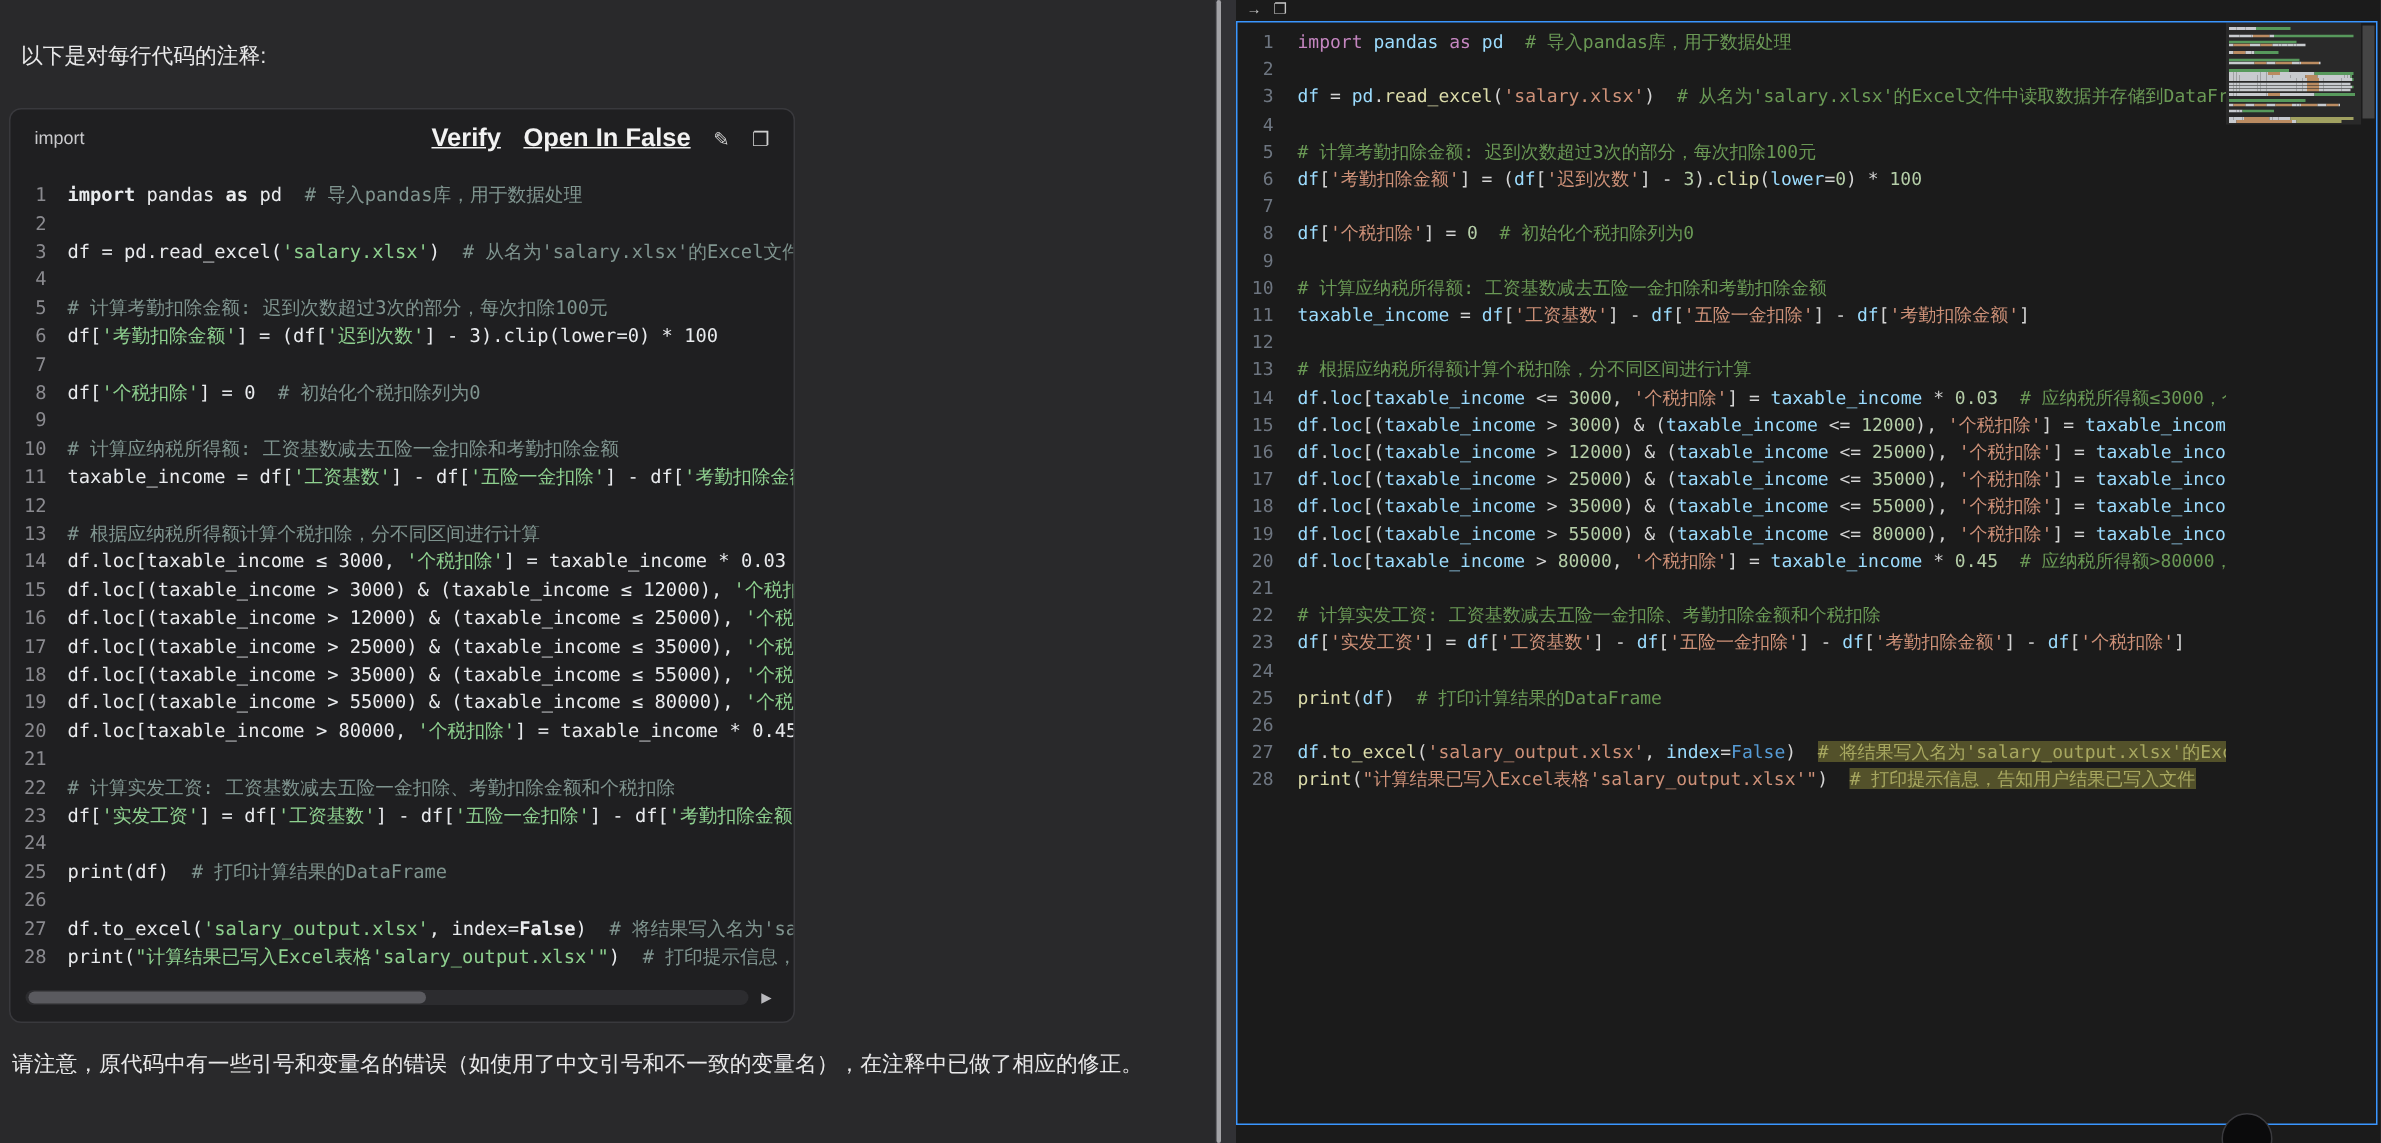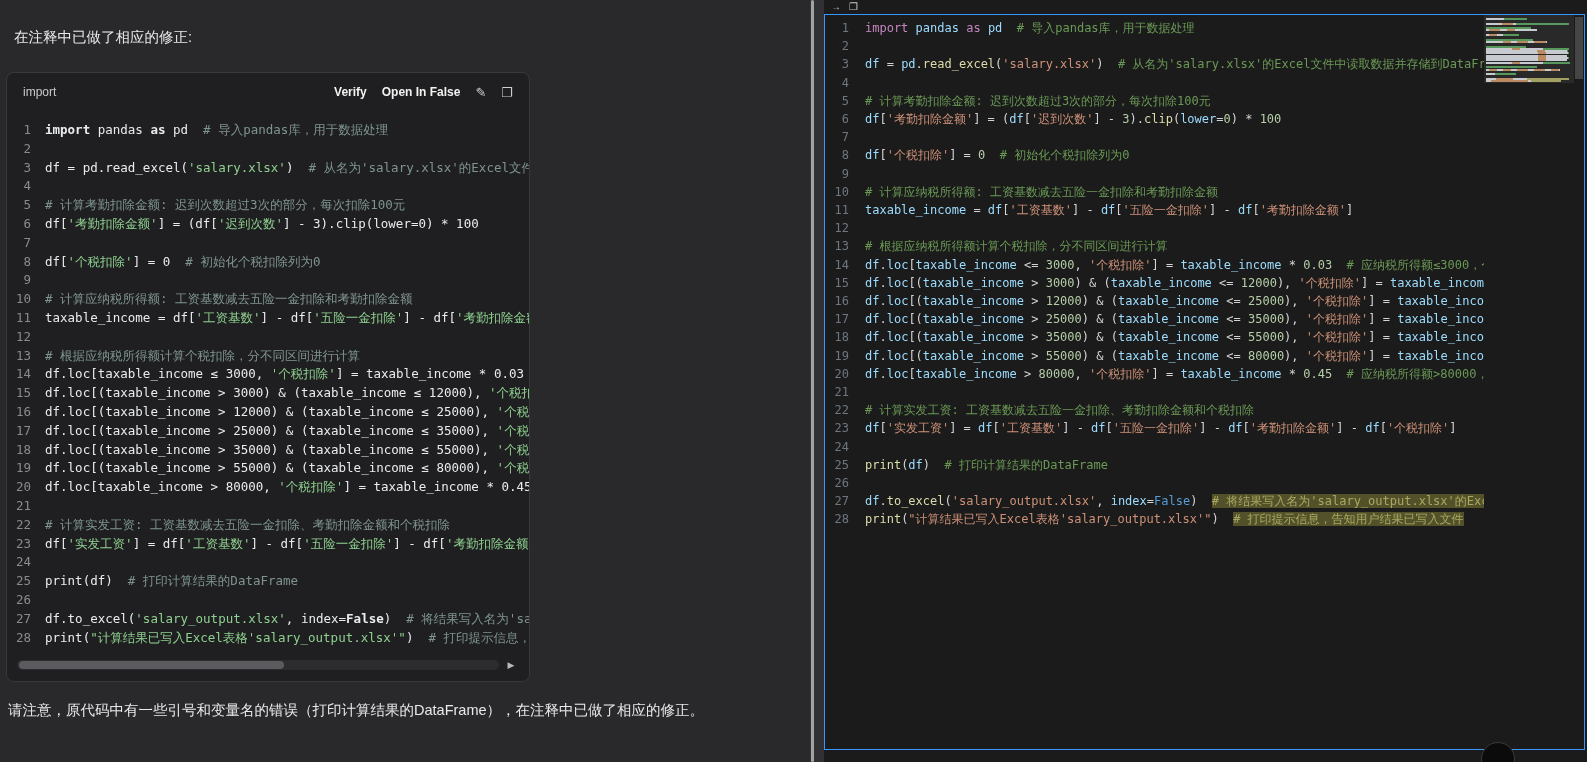--- a/index.html
+++ b/index.html
@@ -15,21 +15,21 @@
   .intro-text { position:absolute; left:14px; top:28px; color:#e9e9ea; font-size:14.5px; }
 
   .code-card {
     position:absolute; left:6px; top:72px; width:524px;
     background:#1f1f21; border:1px solid #39393d; border-radius:8px;
     overflow:hidden;
   }
   .card-header { height:38px; display:flex; align-items:center; padding:0 16px; }
   .lang-label { color:#c9c9cc; font-size:12px; }
   .header-right { margin-left:auto; display:flex; align-items:center; gap:15px; }
-  .header-btn { color:#f2f2f2; font-size:12px; font-weight:700; cursor:pointer; white-space:nowrap; }
+  .header-btn { color:#f2f2f2; font-size:17px; font-weight:700; cursor:pointer; white-space:nowrap;text-decoration:underline; }
   .header-icon { color:#cfcfcf; font-size:13px; cursor:pointer; }
 
   .card-code {
     padding:10px 0 2px 0; overflow:hidden; white-space:pre;
     font-family:"DejaVu Sans Mono", monospace; font-size:12.5px; line-height:18.8px;
     color:#e9ebee; font-weight:500;
   }
   .code-line { display:flex; white-space:pre; }
   .ln { flex:none; width:38px; text-align:right; padding-right:14px; color:#8a8a8f; font-weight:400; }
   .code-text { white-space:pre; }
@@ -84,21 +84,21 @@
   .editor-vscroll { width:10px; flex:none; position:relative; }
   .vscroll-thumb { position:absolute; top:2px; left:1px; width:8px; height:62px; background:rgba(121,121,121,0.45); }
 
   .floating-action { position:absolute; right:72px; bottom:-14px; width:34px; height:34px;
     border-radius:50%; background:#0b0b0c; border:1px solid #3a3a3e; cursor:pointer; }
 </style>
 </head>
 <body>
 
 <div class="chat-panel">
-  <div class="intro-text">在注释中已做了相应的修正:</div>
+  <div class="intro-text">以下是对每行代码的注释:</div>
 
   <div class="code-card">
     <div class="card-header">
       <span class="lang-label">import</span>
       <div class="header-right">
         <span class="header-btn">Verify</span>
         <span class="header-btn">Open In False</span>
         <span class="header-icon">✎</span>
         <span class="header-icon">❐</span>
       </div>
@@ -107,21 +107,21 @@
     <div class="card-code" id="left-code"><div class="code-line"><span class="ln">1</span><span class="code-text"><span class="L-k">import</span><span class="L-p"> </span><span class="L-n">pandas</span><span class="L-p"> </span><span class="L-k">as</span><span class="L-p"> </span><span class="L-n">pd</span><span class="L-p">  </span><span class="L-c"># 导入pandas库，用于数据处理</span></span></div><div class="code-line"><span class="ln">2</span><span class="code-text"></span></div><div class="code-line"><span class="ln">3</span><span class="code-text"><span class="L-n">df</span><span class="L-p"> = </span><span class="L-n">pd</span><span class="L-p">.</span><span class="L-f">read_excel</span><span class="L-p">(</span><span class="L-s">'salary.xlsx'</span><span class="L-p">)  </span><span class="L-c"># 从名为'salary.xlsx'的Excel文件中读取数据并存储到DataFrame df中</span></span></div><div class="code-line"><span class="ln">4</span><span class="code-text"></span></div><div class="code-line"><span class="ln">5</span><span class="code-text"><span class="L-c"># 计算考勤扣除金额: 迟到次数超过3次的部分，每次扣除100元</span></span></div><div class="code-line"><span class="ln">6</span><span class="code-text"><span class="L-n">df</span><span class="L-p">[</span><span class="L-s">'考勤扣除金额'</span><span class="L-p">] = (</span><span class="L-n">df</span><span class="L-p">[</span><span class="L-s">'迟到次数'</span><span class="L-p">] - </span><span class="L-d">3</span><span class="L-p">).</span><span class="L-f">clip</span><span class="L-p">(</span><span class="L-n">lower</span><span class="L-p">=</span><span class="L-d">0</span><span class="L-p">) * </span><span class="L-d">100</span></span></div><div class="code-line"><span class="ln">7</span><span class="code-text"></span></div><div class="code-line"><span class="ln">8</span><span class="code-text"><span class="L-n">df</span><span class="L-p">[</span><span class="L-s">'个税扣除'</span><span class="L-p">] = </span><span class="L-d">0</span><span class="L-p">  </span><span class="L-c"># 初始化个税扣除列为0</span></span></div><div class="code-line"><span class="ln">9</span><span class="code-text"></span></div><div class="code-line"><span class="ln">10</span><span class="code-text"><span class="L-c"># 计算应纳税所得额: 工资基数减去五险一金扣除和考勤扣除金额</span></span></div><div class="code-line"><span class="ln">11</span><span class="code-text"><span class="L-n">taxable_income</span><span class="L-p"> = </span><span class="L-n">df</span><span class="L-p">[</span><span class="L-s">'工资基数'</span><span class="L-p">] - </span><span class="L-n">df</span><span class="L-p">[</span><span class="L-s">'五险一金扣除'</span><span class="L-p">] - </span><span class="L-n">df</span><span class="L-p">[</span><span class="L-s">'考勤扣除金额'</span></span></div><div class="code-line"><span class="ln">12</span><span class="code-text"></span></div><div class="code-line"><span class="ln">13</span><span class="code-text"><span class="L-c"># 根据应纳税所得额计算个税扣除，分不同区间进行计算</span></span></div><div class="code-line"><span class="ln">14</span><span class="code-text"><span class="L-n">df</span><span class="L-p">.</span><span class="L-n">loc</span><span class="L-p">[</span><span class="L-n">taxable_income</span><span class="L-p"> ≤ </span><span class="L-d">3000</span><span class="L-p">, </span><span class="L-s">'个税扣除'</span><span class="L-p">] = </span><span class="L-n">taxable_income</span><span class="L-p"> * </span><span class="L-d">0.03</span><span class="L-p">  </span></span></div><div class="code-line"><span class="ln">15</span><span class="code-text"><span class="L-n">df</span><span class="L-p">.</span><span class="L-n">loc</span><span class="L-p">[(</span><span class="L-n">taxable_income</span><span class="L-p"> &gt; </span><span class="L-d">3000</span><span class="L-p">) &amp; (</span><span class="L-n">taxable_income</span><span class="L-p"> ≤ </span><span class="L-d">12000</span><span class="L-p">), </span><span class="L-s">'个税扣除'</span></span></div><div class="code-line"><span class="ln">16</span><span class="code-text"><span class="L-n">df</span><span class="L-p">.</span><span class="L-n">loc</span><span class="L-p">[(</span><span class="L-n">taxable_income</span><span class="L-p"> &gt; </span><span class="L-d">12000</span><span class="L-p">) &amp; (</span><span class="L-n">taxable_income</span><span class="L-p"> ≤ </span><span class="L-d">25000</span><span class="L-p">), </span><span class="L-s">'个税扣除'</span></span></div><div class="code-line"><span class="ln">17</span><span class="code-text"><span class="L-n">df</span><span class="L-p">.</span><span class="L-n">loc</span><span class="L-p">[(</span><span class="L-n">taxable_income</span><span class="L-p"> &gt; </span><span class="L-d">25000</span><span class="L-p">) &amp; (</span><span class="L-n">taxable_income</span><span class="L-p"> ≤ </span><span class="L-d">35000</span><span class="L-p">), </span><span class="L-s">'个税扣除'</span></span></div><div class="code-line"><span class="ln">18</span><span class="code-text"><span class="L-n">df</span><span class="L-p">.</span><span class="L-n">loc</span><span class="L-p">[(</span><span class="L-n">taxable_income</span><span class="L-p"> &gt; </span><span class="L-d">35000</span><span class="L-p">) &amp; (</span><span class="L-n">taxable_income</span><span class="L-p"> ≤ </span><span class="L-d">55000</span><span class="L-p">), </span><span class="L-s">'个税扣除'</span></span></div><div class="code-line"><span class="ln">19</span><span class="code-text"><span class="L-n">df</span><span class="L-p">.</span><span class="L-n">loc</span><span class="L-p">[(</span><span class="L-n">taxable_income</span><span class="L-p"> &gt; </span><span class="L-d">55000</span><span class="L-p">) &amp; (</span><span class="L-n">taxable_income</span><span class="L-p"> ≤ </span><span class="L-d">80000</span><span class="L-p">), </span><span class="L-s">'个税扣除'</span></span></div><div class="code-line"><span class="ln">20</span><span class="code-text"><span class="L-n">df</span><span class="L-p">.</span><span class="L-n">loc</span><span class="L-p">[</span><span class="L-n">taxable_income</span><span class="L-p"> &gt; </span><span class="L-d">80000</span><span class="L-p">, </span><span class="L-s">'个税扣除'</span><span class="L-p">] = </span><span class="L-n">taxable_income</span><span class="L-p"> * </span><span class="L-d">0.45</span></span></div><div class="code-line"><span class="ln">21</span><span class="code-text"></span></div><div class="code-line"><span class="ln">22</span><span class="code-text"><span class="L-c"># 计算实发工资: 工资基数减去五险一金扣除、考勤扣除金额和个税扣除</span></span></div><div class="code-line"><span class="ln">23</span><span class="code-text"><span class="L-n">df</span><span class="L-p">[</span><span class="L-s">'实发工资'</span><span class="L-p">] = </span><span class="L-n">df</span><span class="L-p">[</span><span class="L-s">'工资基数'</span><span class="L-p">] - </span><span class="L-n">df</span><span class="L-p">[</span><span class="L-s">'五险一金扣除'</span><span class="L-p">] - </span><span class="L-n">df</span><span class="L-p">[</span><span class="L-s">'考勤扣除金额'</span></span></div><div class="code-line"><span class="ln">24</span><span class="code-text"></span></div><div class="code-line"><span class="ln">25</span><span class="code-text"><span class="L-f">print</span><span class="L-p">(</span><span class="L-n">df</span><span class="L-p">)  </span><span class="L-c"># 打印计算结果的DataFrame</span></span></div><div class="code-line"><span class="ln">26</span><span class="code-text"></span></div><div class="code-line"><span class="ln">27</span><span class="code-text"><span class="L-n">df</span><span class="L-p">.</span><span class="L-f">to_excel</span><span class="L-p">(</span><span class="L-s">'salary_output.xlsx'</span><span class="L-p">, </span><span class="L-n">index</span><span class="L-p">=</span><span class="L-k2">False</span><span class="L-p">)  </span><span class="L-c"># 将结果写入名为'salary_output.xlsx'的Excel文件，不</span></span></div><div class="code-line"><span class="ln">28</span><span class="code-text"><span class="L-f">print</span><span class="L-p">(</span><span class="L-s">"计算结果已写入Excel表格'salary_output.xlsx'"</span><span class="L-p">)  </span><span class="L-c"># 打印提示信息，告知用户结果已写入文件</span></span></div></div>
 
     <div class="card-scrollbar">
       <div class="scroll-track">
         <div class="scroll-thumb"></div>
       </div>
       <span class="scroll-arrow">▶</span>
     </div>
   </div>
 
-  <div class="footer-note">请注意，原代码中有一些引号和变量名的错误（打印计算结果的DataFrame），在注释中已做了相应的修正。</div>
+  <div class="footer-note">请注意，原代码中有一些引号和变量名的错误（如使用了中文引号和不一致的变量名），在注释中已做了相应的修正。</div>
 </div>
 
 <div class="panel-divider">
   <div class="resize-handle"></div>
 </div>
 
 <div class="editor-panel">
   <div class="editor-topbar">
     <span class="topbar-icon">→</span>
     <span class="topbar-icon">❐</span>

